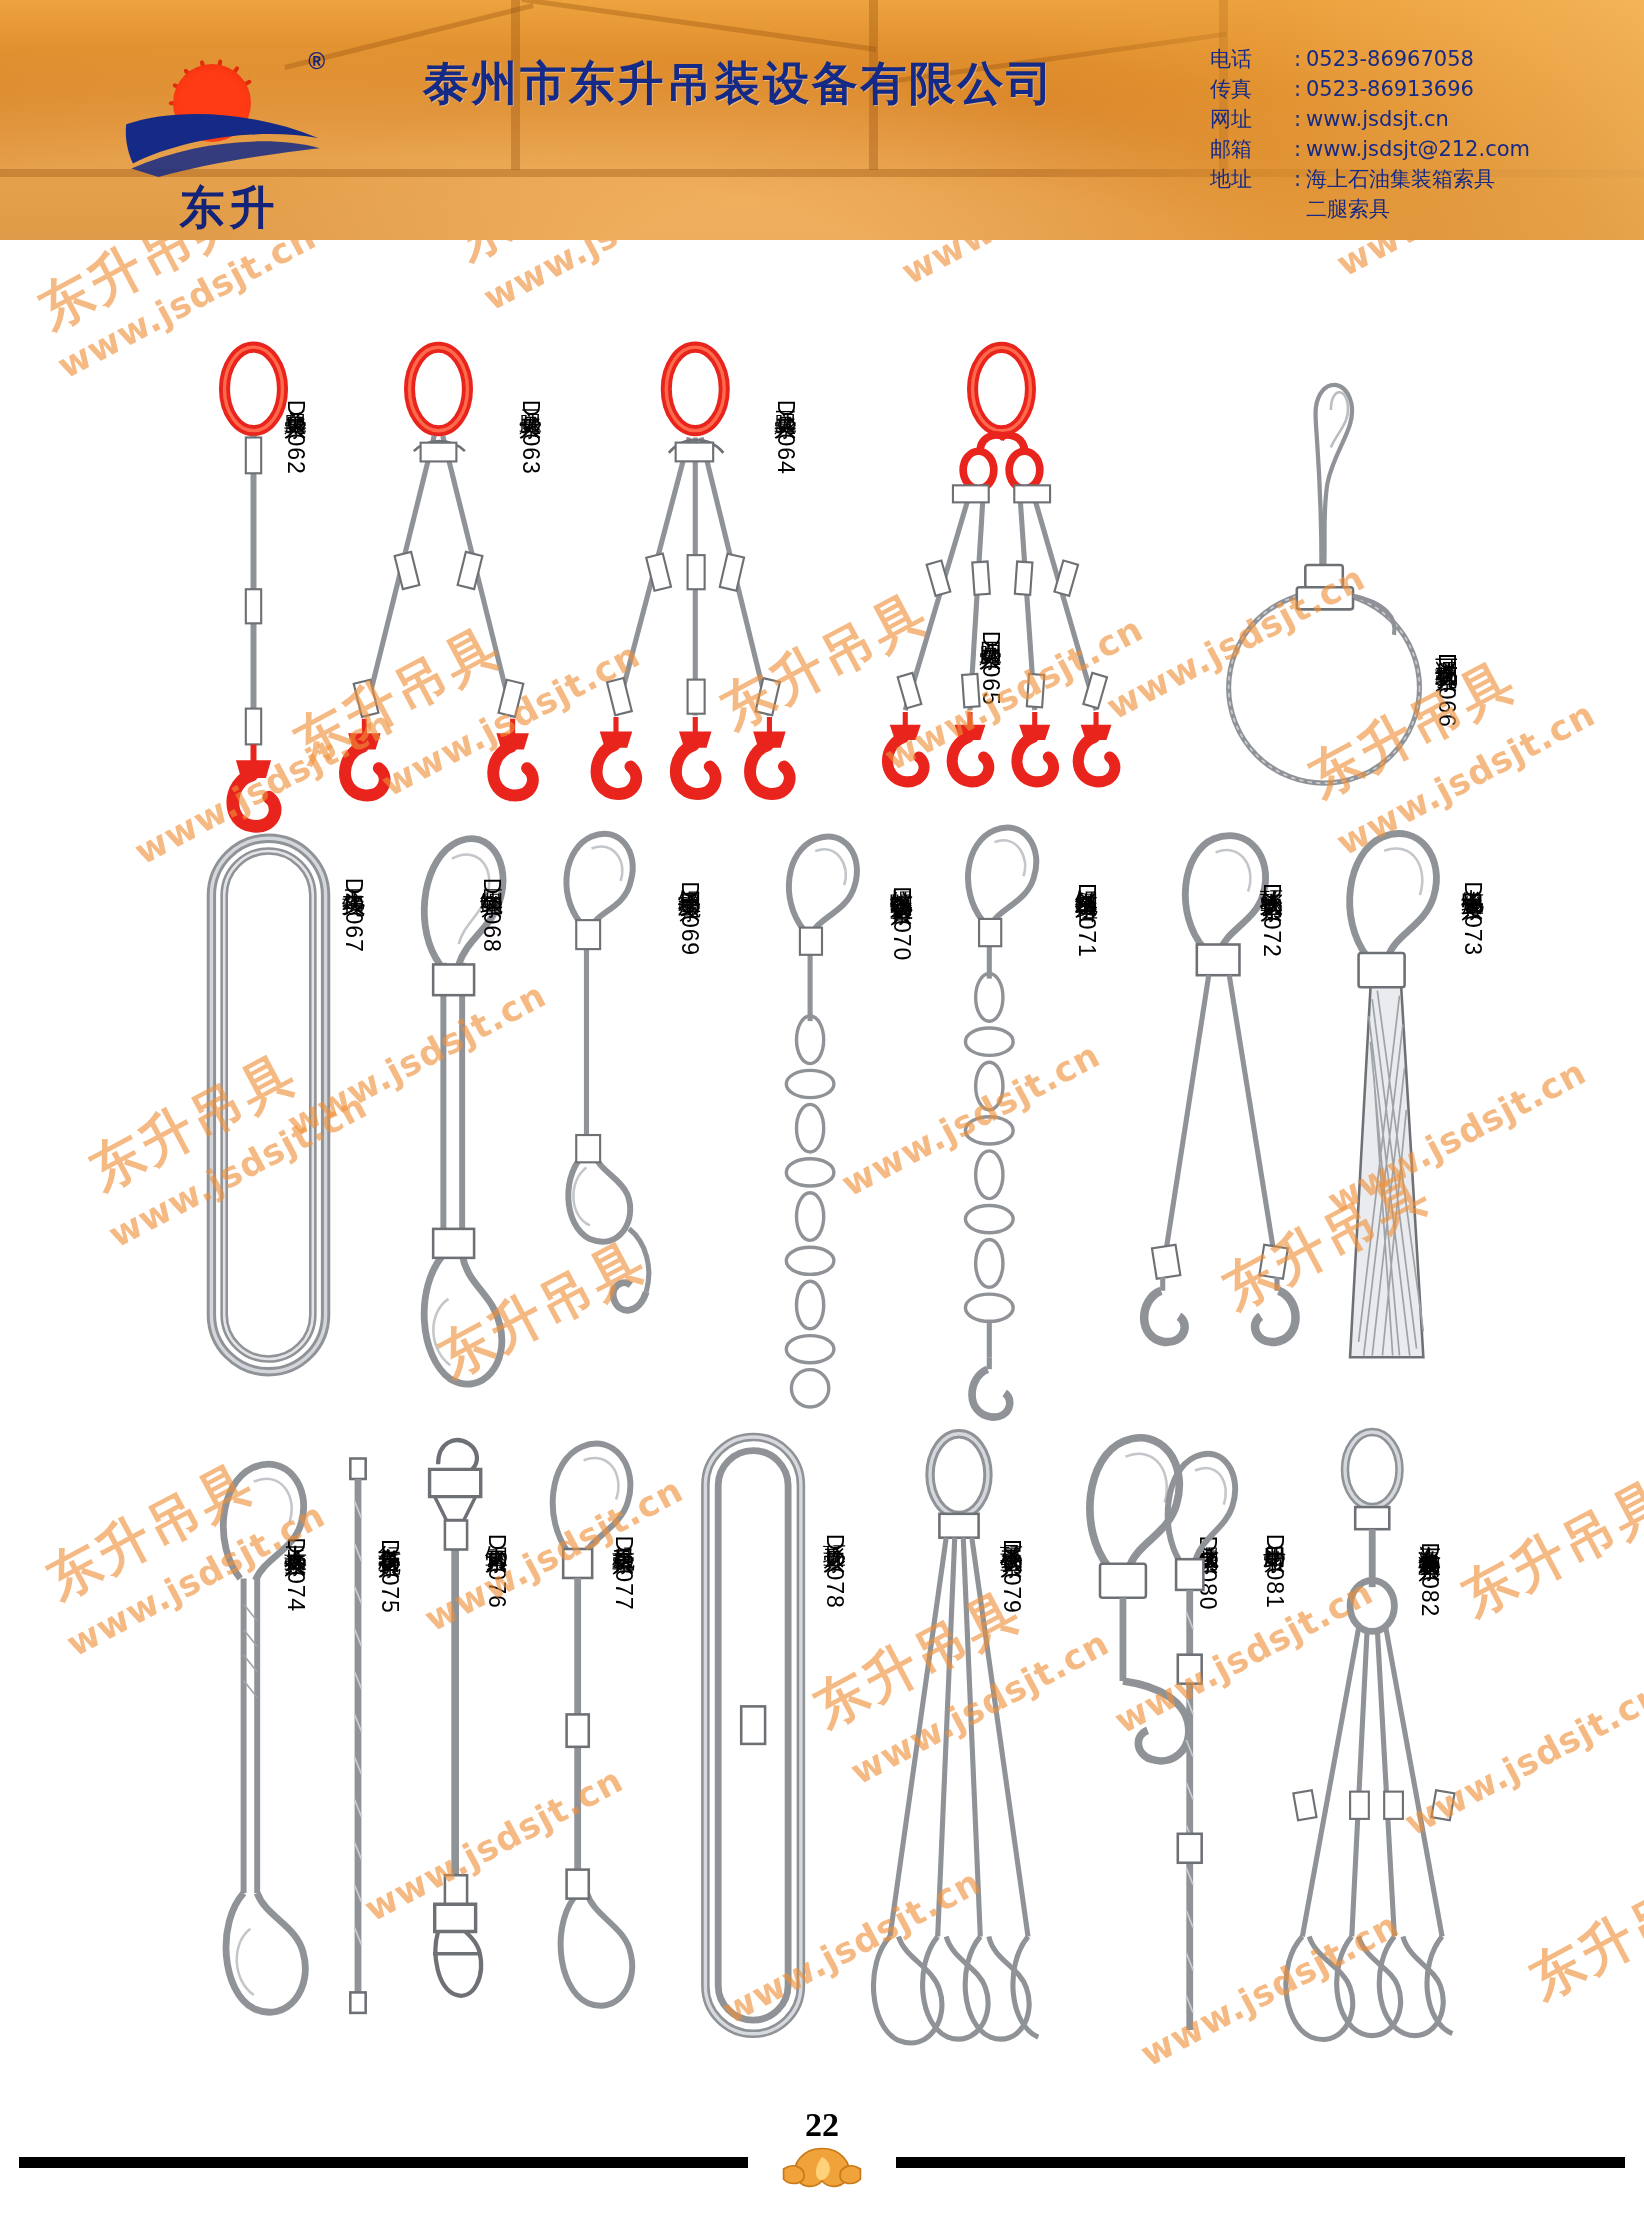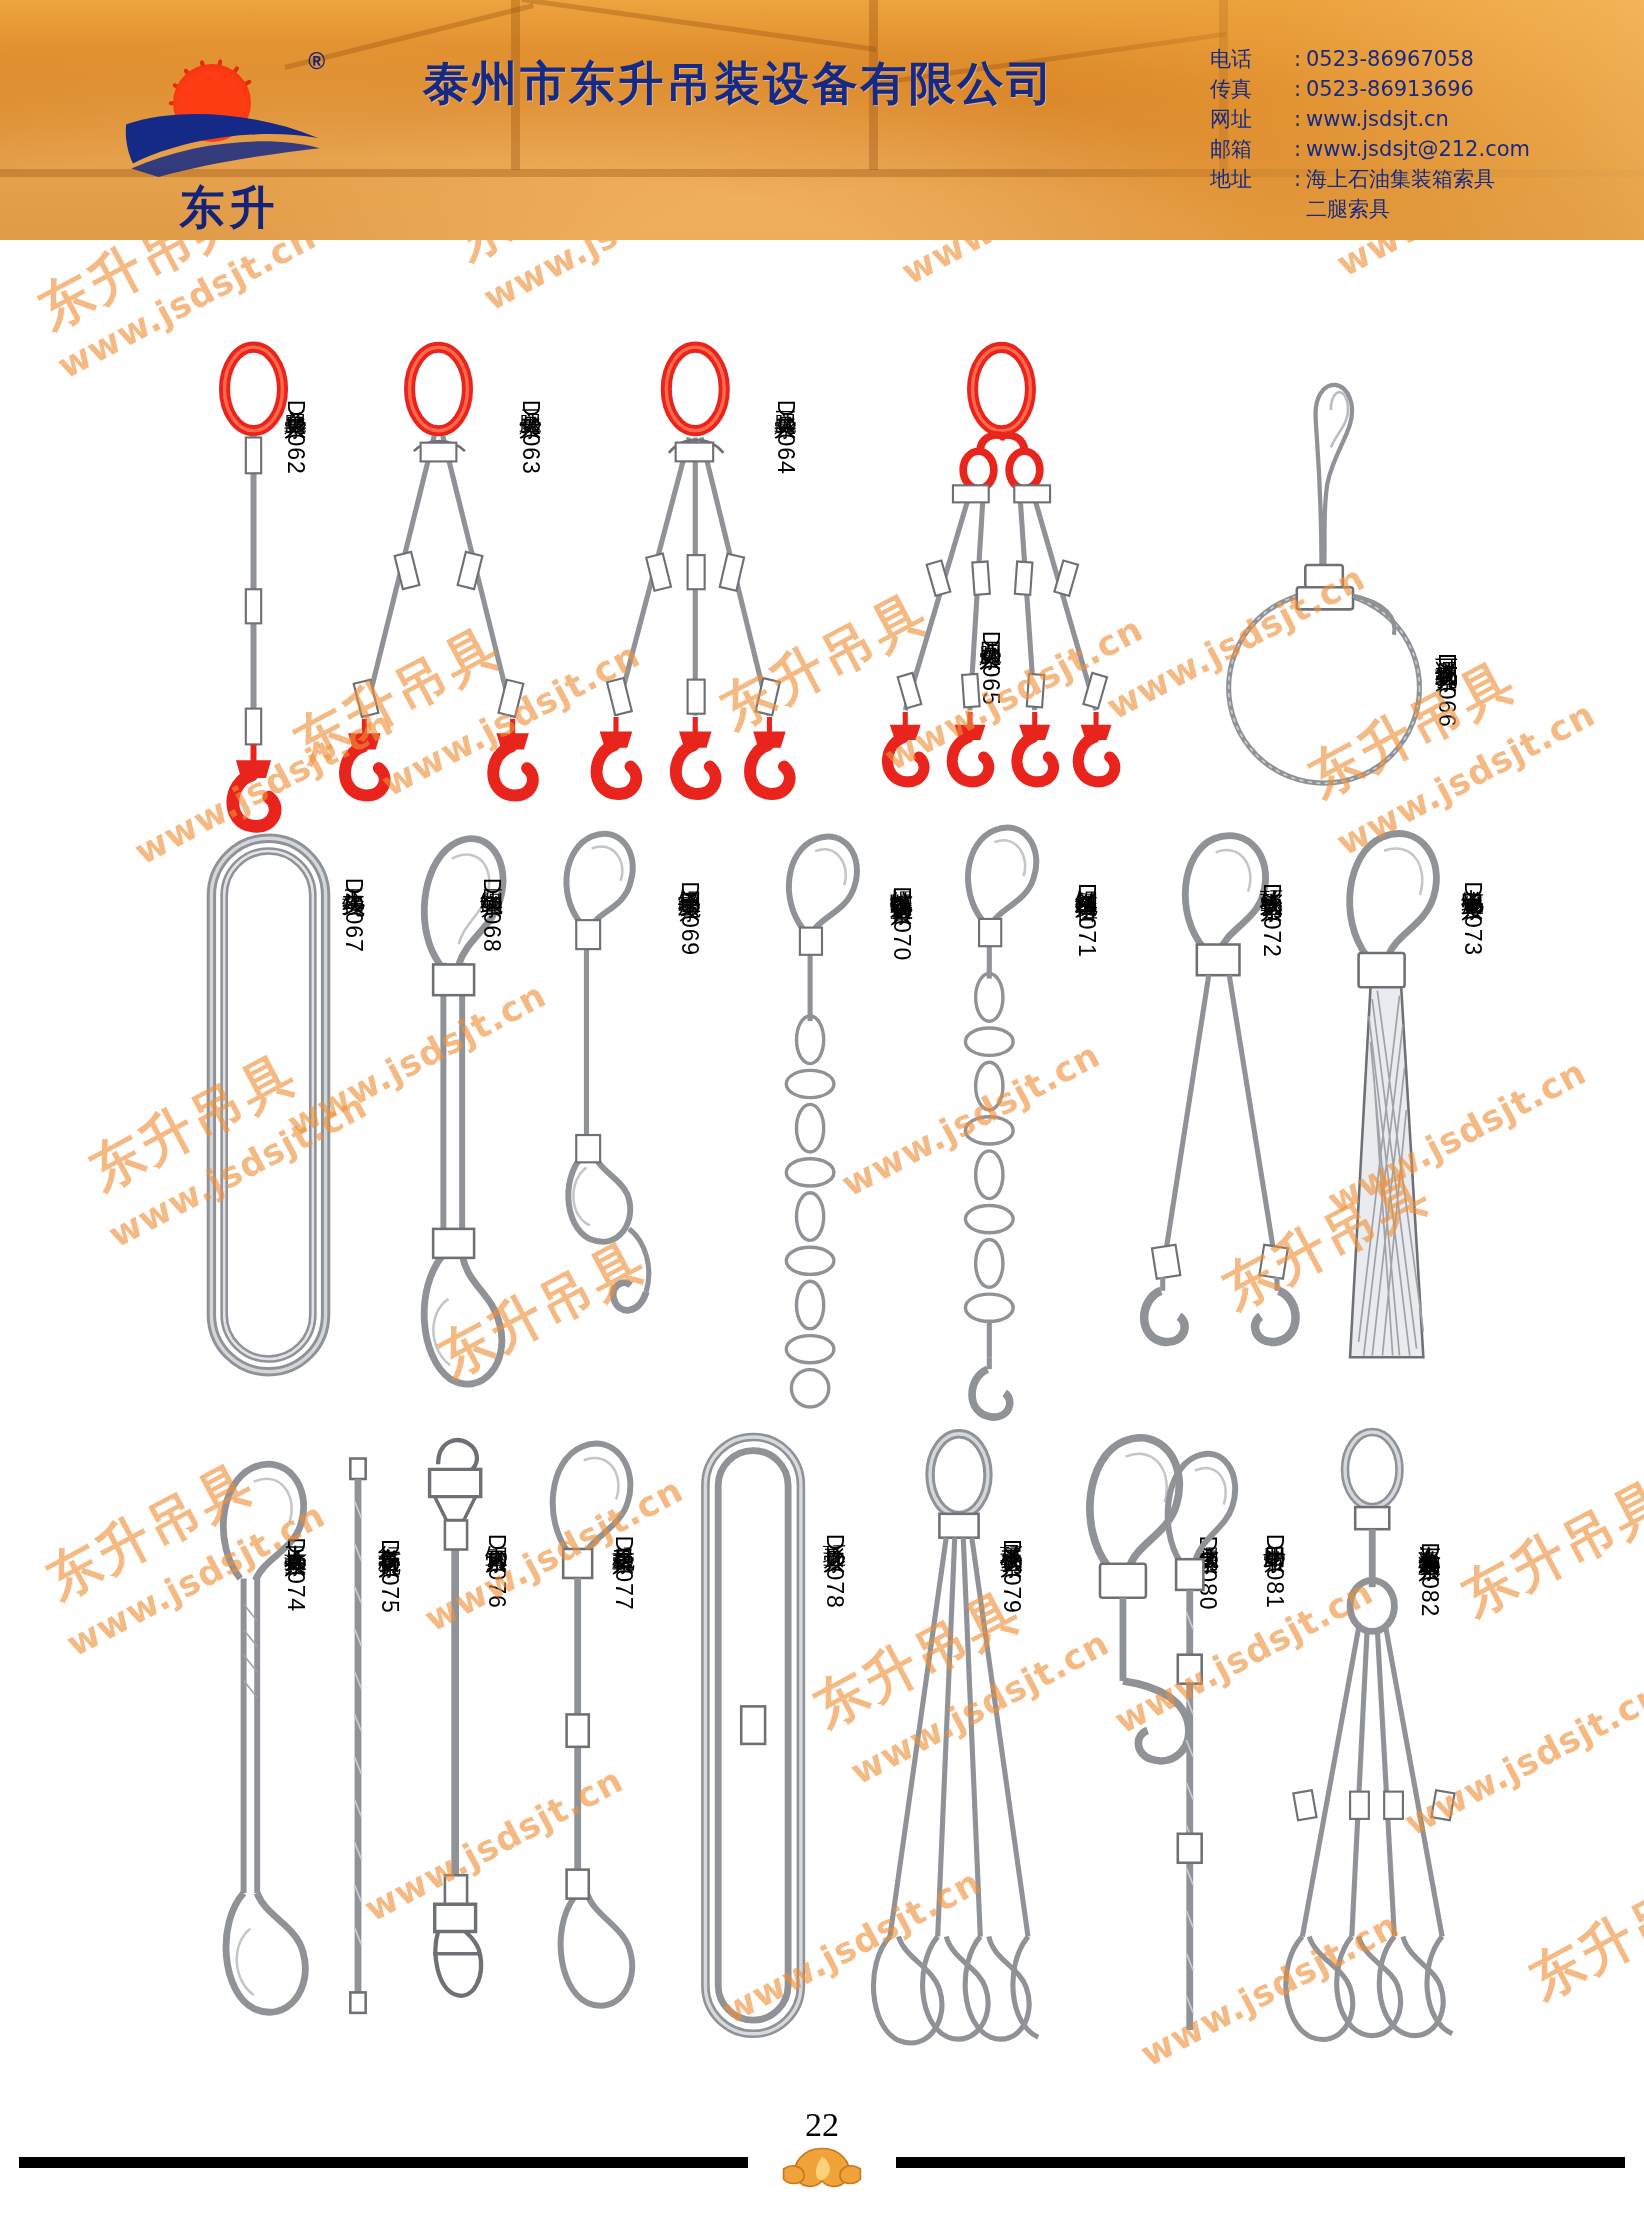--- a/index.html
+++ b/index.html
@@ -120,21 +120,21 @@
 
   
   .footer { position:absolute; left:0; bottom:0; width:1644px; height:102px; z-index:6;}
   .footer-bar-l, .footer-bar-r {
     position:absolute; top:43px; height:11px; background:#000;
   }
   .footer-bar-l { left:19px; width:729px; }
   .footer-bar-r { right:19px; width:729px; }
   .page-no {
     position:absolute; left:0; right:0; top:-8.5px; text-align:center;
-    font-size:34px; font-weight:normal; color:#000;
+    font-size:34px; font-weight:bold; color:#000;
     font-family:"Liberation Serif", serif;
   }
   .footer-orn {
     position:absolute; left:50%; top:31px; transform:translateX(-50%);
     width:111px; height:48px;
   }
 </style>
 </head>
 <body>
 

